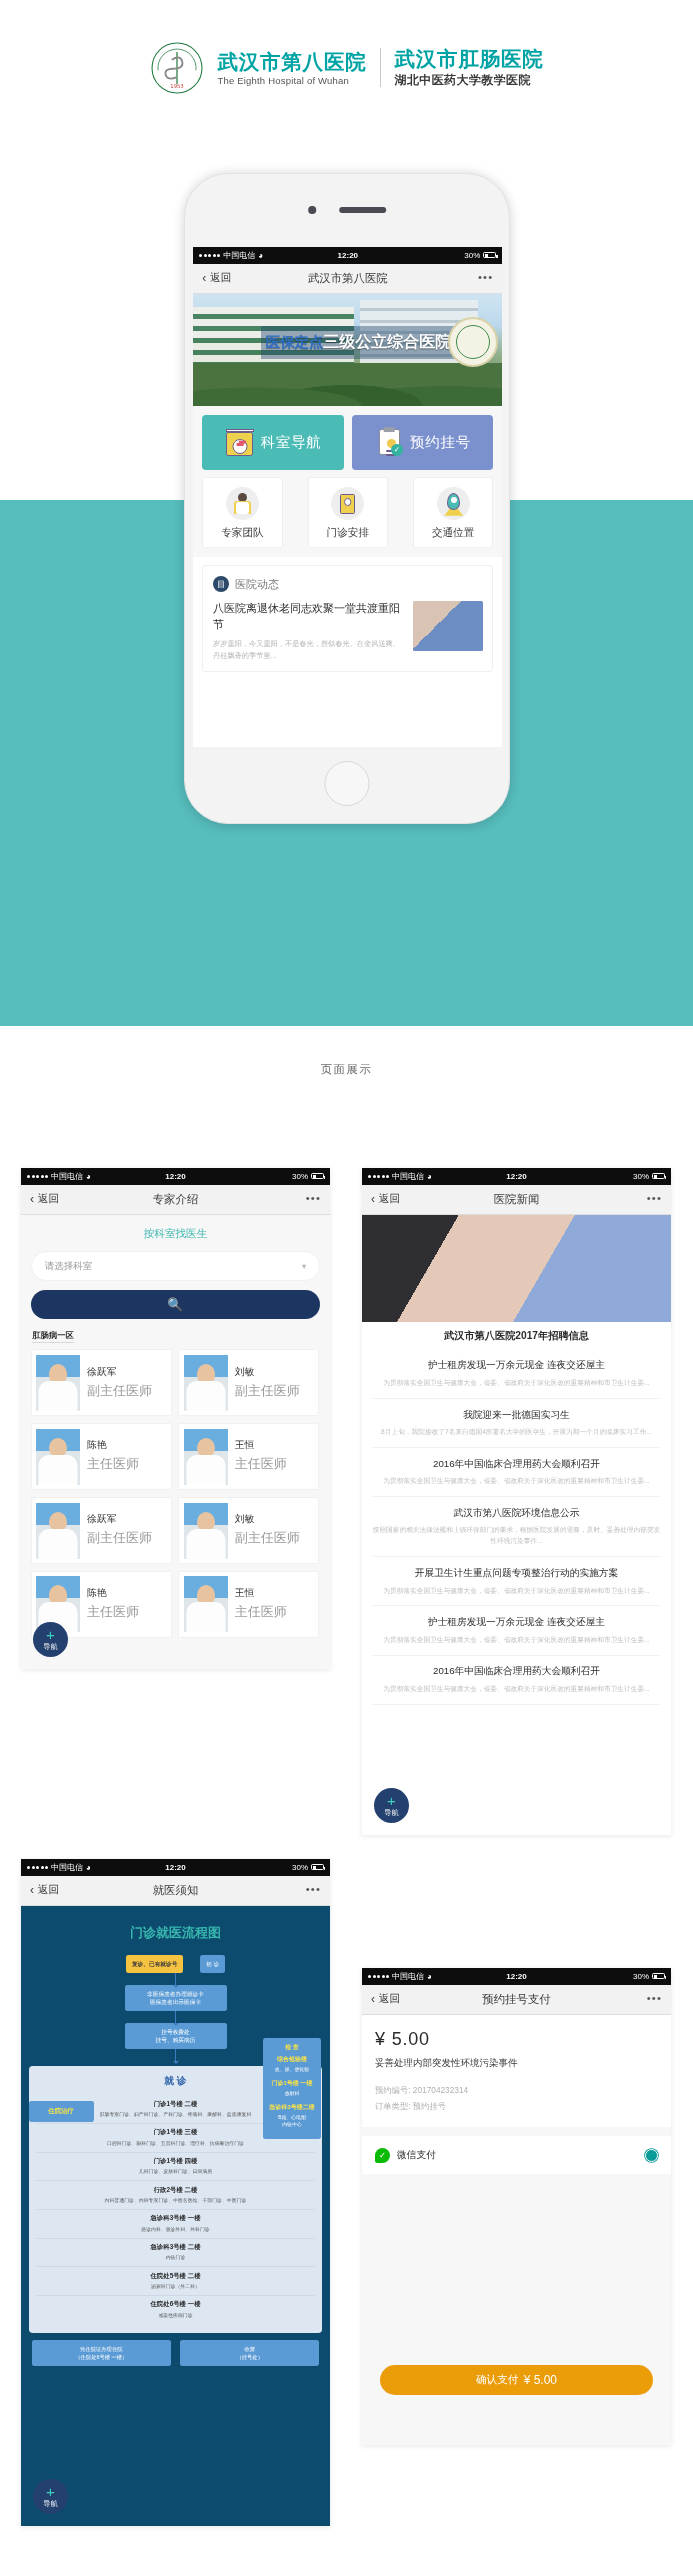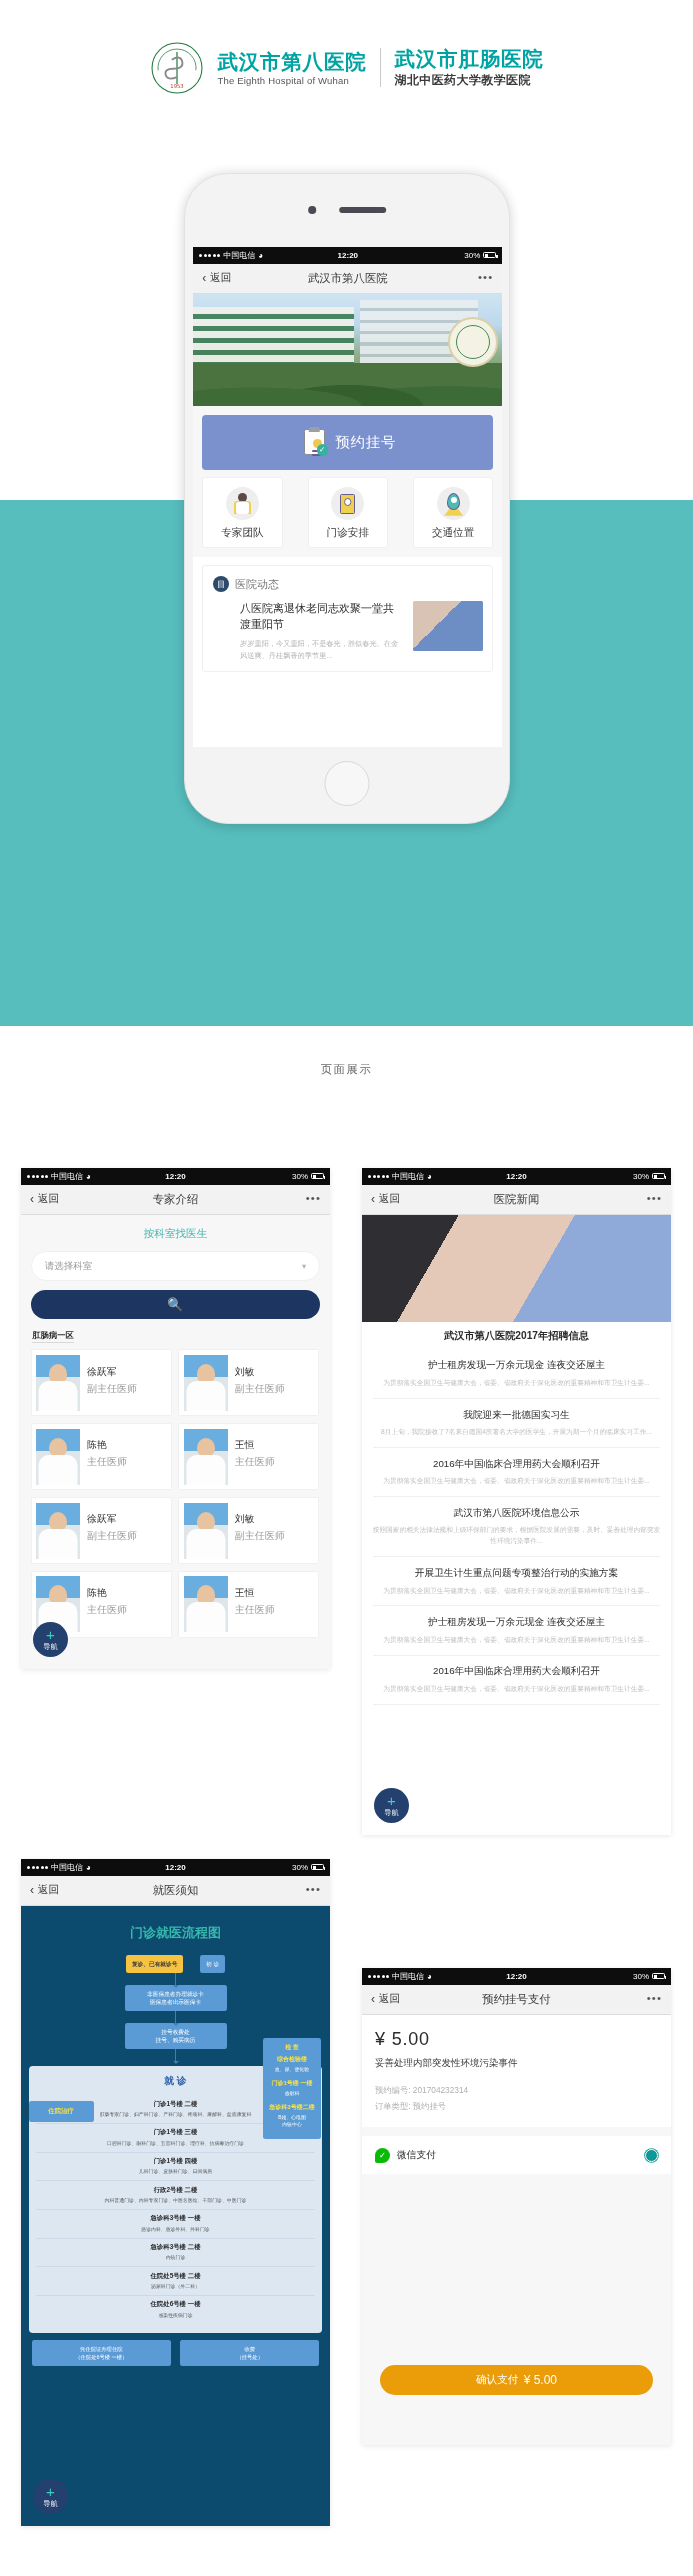--- a/index.html
+++ b/index.html
@@ -116,21 +116,21 @@
               background: #fff; border-radius: 50%; display: block; }
   .sm-pin-b { position: absolute; left: 7.6px; bottom: 4.5px; width: 19px; height: 7.6px; background: #f0d14e;
               clip-path: polygon(0 100%, 30% 0, 70% 0, 100% 100%); }
   .tile-sm-label { font-size: 10.6px; color: #3a3a3a; }
 
   .news-card { margin: 8.3px 9px; background: #fff; border-radius: 3px; padding: 9.8px; border: 0.8px solid #efefef; }
   .news-head { display: flex; align-items: center; gap: 6px; margin-bottom: 8.3px; }
   .news-badge { width: 16px; height: 16px; border-radius: 50%; background: #2d4a6b; color: #fff;
                 font-size: 8.3px; display: flex; align-items: center; justify-content: center; }
   .news-head-t { font-size: 11px; color: #777; }
-  .news-body { display: flex; gap: 8.3px; margin-left: 27px; }
+  .news-body { display: flex; gap: 8.3px; }
   .news-txt { flex: 1; }
   .news-title { font-size: 11px; color: #2b2b2b; line-height: 1.45; margin-bottom: 6px; }
   .news-exc { font-size: 7.2px; color: #b4b4b4; line-height: 1.6; }
   .news-thumb { width: 70px; height: 50px; border-radius: 1.5px; flex: none;
                 background: linear-gradient(135deg,#d8c3b4 0 40%, #6d8ec4 40% 100%); }
 
   
   .ps-head { position: absolute; left: 0; top: 1057px; width: 693px; text-align: center; }
   .ps-en { font-size: 20.5px; font-weight: bold; color: #7392c6; letter-spacing: 0.8px; }
   .ps-cn { font-size: 11.4px; color: #6b6b6b; margin-top: 4.5px; letter-spacing: 1.5px; }
@@ -156,21 +156,21 @@
   .doc-card { width: calc(50% - 3.8px); background: #fff; border-radius: 1.5px; display: flex; gap: 6.8px;
               padding: 4.5px; border: 0.8px solid #f0f0f0; }
   .doc-photo { width: 44px; height: 56px; flex: none;
                background: linear-gradient(#6aaee0 0 40%, #dfe6ea 40% 100%); position: relative; }
   .doc-photo i { position: absolute; left: 50%; top: 16%; transform: translateX(-50%); width: 18px; height: 19.7px;
                  border-radius: 50% 50% 45% 45%; background: #e8c3a0; display: block; }
   .doc-photo b { position: absolute; left: 50%; bottom: 0; transform: translateX(-50%); width: 39px; height: 30px;
                  background: #fdfdfd; border-radius: 10.6px 10.6px 0 0; }
   .doc-meta { padding-top: 10.6px; }
   .doc-name { font-size: 9.8px; color: #2b2b2b; margin-bottom: 3px; }
-  .doc-title { font-size: 10px; color: #9a9a9a; }
+  .doc-title { font-size: 13px; color: #9a9a9a; }
   .fab { position: absolute; left: 12px; bottom: 12px; width: 35px; height: 35px; border-radius: 50%;
          background: #24406e; color: #fff; display: flex; flex-direction: column; align-items: center;
          justify-content: center; gap: 0px; }
   .fab-plus { font-size: 15px; line-height: 1; color: #3dd0bf; }
   .fab-t { font-size: 7.2px; }
 
   
   .nw-banner { height: 135px; position: relative; overflow: hidden;
                background: linear-gradient(120deg,#2f2f33 0 25%, #e5c9b8 25% 55%, #8fa9d8 55% 100%); }
   .nw-banner-t { position: absolute; left: 0; right: 0; bottom: 0; background: #fff; color: #2b2b2b;
@@ -285,27 +285,38 @@
         <span>返回</span>
       </div>
       <div class="nav-title">武汉市第八医院</div>
       <div class="nav-more">•••</div>
     </div>
 
     <div class="hero-img">
       <div class="hero-bldg"></div>
       <div class="hero-bldg2"></div>
       <div class="hero-trees"></div>
+      <div class="hero-overlay">
+        <span class="hero-ov-a">医保定点</span>
+        <span class="hero-ov-b">三级公立综合医院</span>
+      </div>
       <div class="hero-seal">
           <i></i>
         </div>
     </div>
 
     <div class="tiles">
       <div class="tile-row">
+        <div class="tile-big tile-teal">
+          <div class="tile-ico">
+            <div class="ico-kit-bar"></div>
+              <div class="ico-kit"></div>
+          </div>
+          <div class="tile-label">科室导航</div>
+        </div>
         <div class="tile-big tile-blue">
           <div class="tile-ico">
             <div class="ico-clip">
               <div class="ico-clip-av"></div>
                 <div class="ico-clip-l1"></div>
                 <div class="ico-clip-l2"></div>
             </div>
             <div class="ico-clip-top"></div>
             <div class="ico-clip-chk">✓</div>
           </div>

